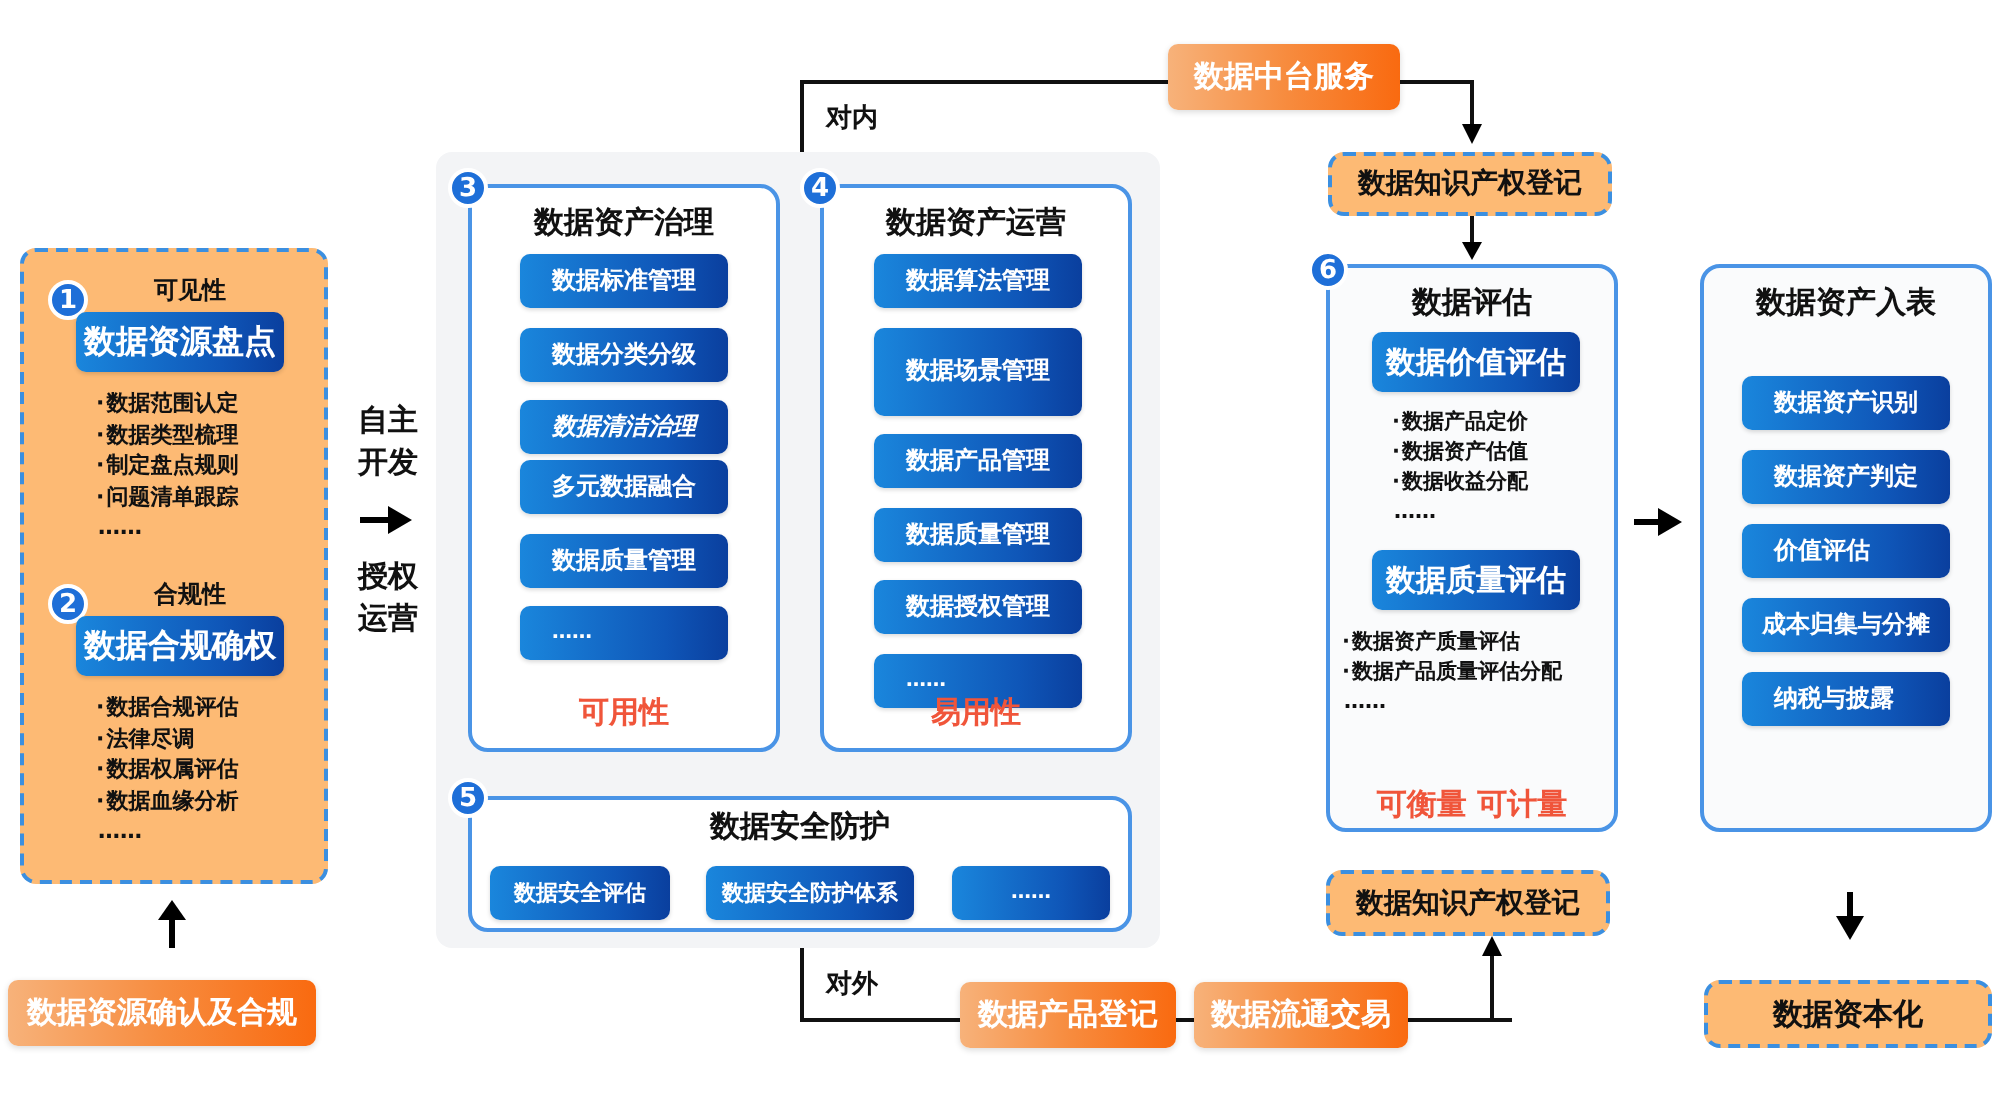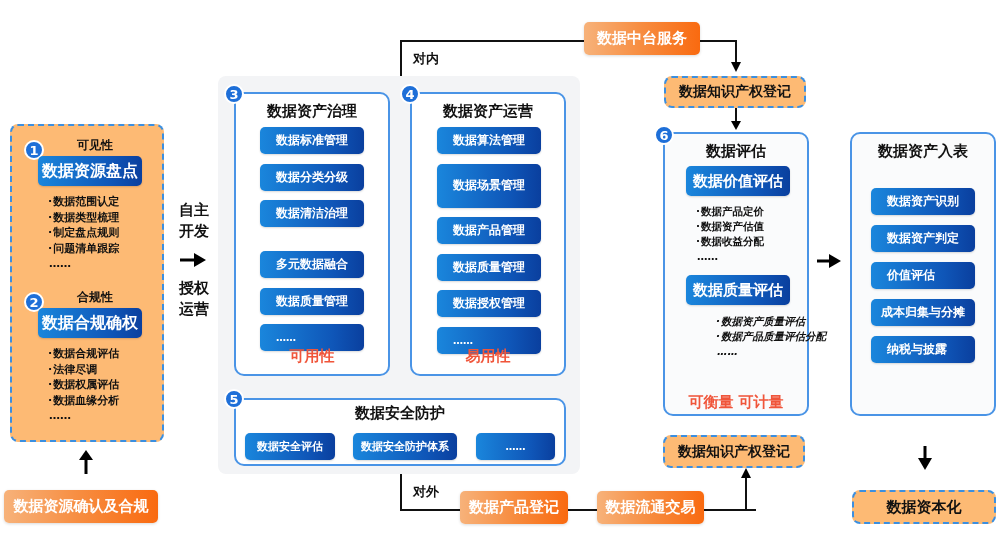--- a/index.html
+++ b/index.html
@@ -83,21 +83,21 @@
 </div>
 
 <div class="abs gray-bg" style="left:218px; top:76px; width:362px; height:398px;"></div>
 
 <div class="abs panel" style="left:234px; top:92px; width:156px; height:284px;"></div>
 <div class="num" style="left:224px; top:84px;">3</div>
 <div class="abs title" style="left:234px; top:102px; width:156px; font-size:15px;">数据资产治理</div>
 <div class="abs" style="left:260px; top:127px; width:104px;">
   <div class="blue-btn" style="height:27px; font-size:12px; margin-bottom:9.5px;">数据标准管理</div>
   <div class="blue-btn" style="height:27px; font-size:12px; margin-bottom:9.5px;">数据分类分级</div>
-  <div class="blue-btn" style="height:27px; font-size:12px; margin-bottom:24px;">数据清洁治理</div>
+  <div class="blue-btn" style="height:27px; font-size:12px; margin-bottom:3px;font-style:italic;">数据清洁治理</div>
   <div class="blue-btn" style="height:27px; font-size:12px; margin-bottom:9.5px;">多元数据融合</div>
   <div class="blue-btn" style="height:27px; font-size:12px; margin-bottom:9.5px;">数据质量管理</div>
   <div class="blue-btn left" style="height:27px; font-size:10px;">……</div>
 </div>
 <div class="abs red" style="left:234px; top:347px; width:156px; font-size:15px;">可用性</div>
 
 <div class="abs panel" style="left:410px; top:92px; width:156px; height:284px;"></div>
 <div class="num" style="left:400px; top:84px;">4</div>
 <div class="abs title" style="left:410px; top:102px; width:156px; font-size:15px;">数据资产运营</div>
 <div class="abs" style="left:437px; top:127px; width:104px;">
@@ -137,21 +137,21 @@
 <div class="num" style="left:654px; top:125px;">6</div>
 <div class="abs title" style="left:663px; top:142px; width:146px; font-size:15px;">数据评估</div>
 <div class="abs blue-btn" style="left:686px; top:166px; width:104px; height:30px; font-size:15px;">数据价值评估</div>
 <div class="abs bullets" style="left:696px; top:204px; width:110px; font-size:10.5px; line-height:15px;">
   <div>数据产品定价</div>
   <div>数据资产估值</div>
   <div>数据收益分配</div>
   <div class="dots">……</div>
 </div>
 <div class="abs blue-btn" style="left:686px; top:275px; width:104px; height:30px; font-size:15px;">数据质量评估</div>
-<div class="abs bullets" style="left:716px; top:314px; width:115px; font-size:10.5px; line-height:15px; white-space:nowrap;font-style:italic;">
+<div class="abs bullets" style="left:671px; top:314px; width:115px; font-size:10.5px; line-height:15px; white-space:nowrap;">
   <div>数据资产质量评估</div>
   <div>数据产品质量评估分配</div>
   <div class="dots">……</div>
 </div>
 <div class="abs red" style="left:663px; top:393px; width:146px; font-size:15px;">可衡量 可计量</div>
 
 <svg class="arrow" style="left:817px; top:254px;" width="24" height="14">
   <line x1="0" y1="7" x2="14" y2="7" stroke="#000" stroke-width="3"></line>
   <polygon points="12,0 24,7 12,14" fill="#000"></polygon>
 </svg>
@@ -174,17 +174,17 @@
   <span>数据资本化</span>
 </div>
 
 <div class="line" style="left:400px; top:474px; width:2px; height:36px;"></div>
 <div class="line" style="left:400px; top:509px; width:356px; height:2px;"></div>
 <div class="line" style="left:745px; top:474px; width:2px; height:37px;"></div>
 <svg class="arrow" style="left:741px; top:468px;" width="10" height="10">
   <polygon points="0,10 10,10 5,0" fill="#000"></polygon>
 </svg>
 <div class="abs" style="left:413px; top:483px; font-size:13px; font-weight:bold;">对外</div>
-<div class="abs orange-btn" style="left:460px; top:491px; width:108px; height:33px;">数据产品登记</div>
+<div class="abs orange-btn" style="left:480px; top:491px; width:108px; height:33px;">数据产品登记</div>
 <div class="abs orange-btn" style="left:597px; top:491px; width:107px; height:33px;">数据流通交易</div>
 <div class="abs dashed-box" style="left:663px; top:435px; width:142px; height:33px; display:flex; align-items:center; justify-content:center; font-size:14px; font-weight:bold;">
   <span>数据知识产权登记</span>
 </div>
 
 </body></html>

